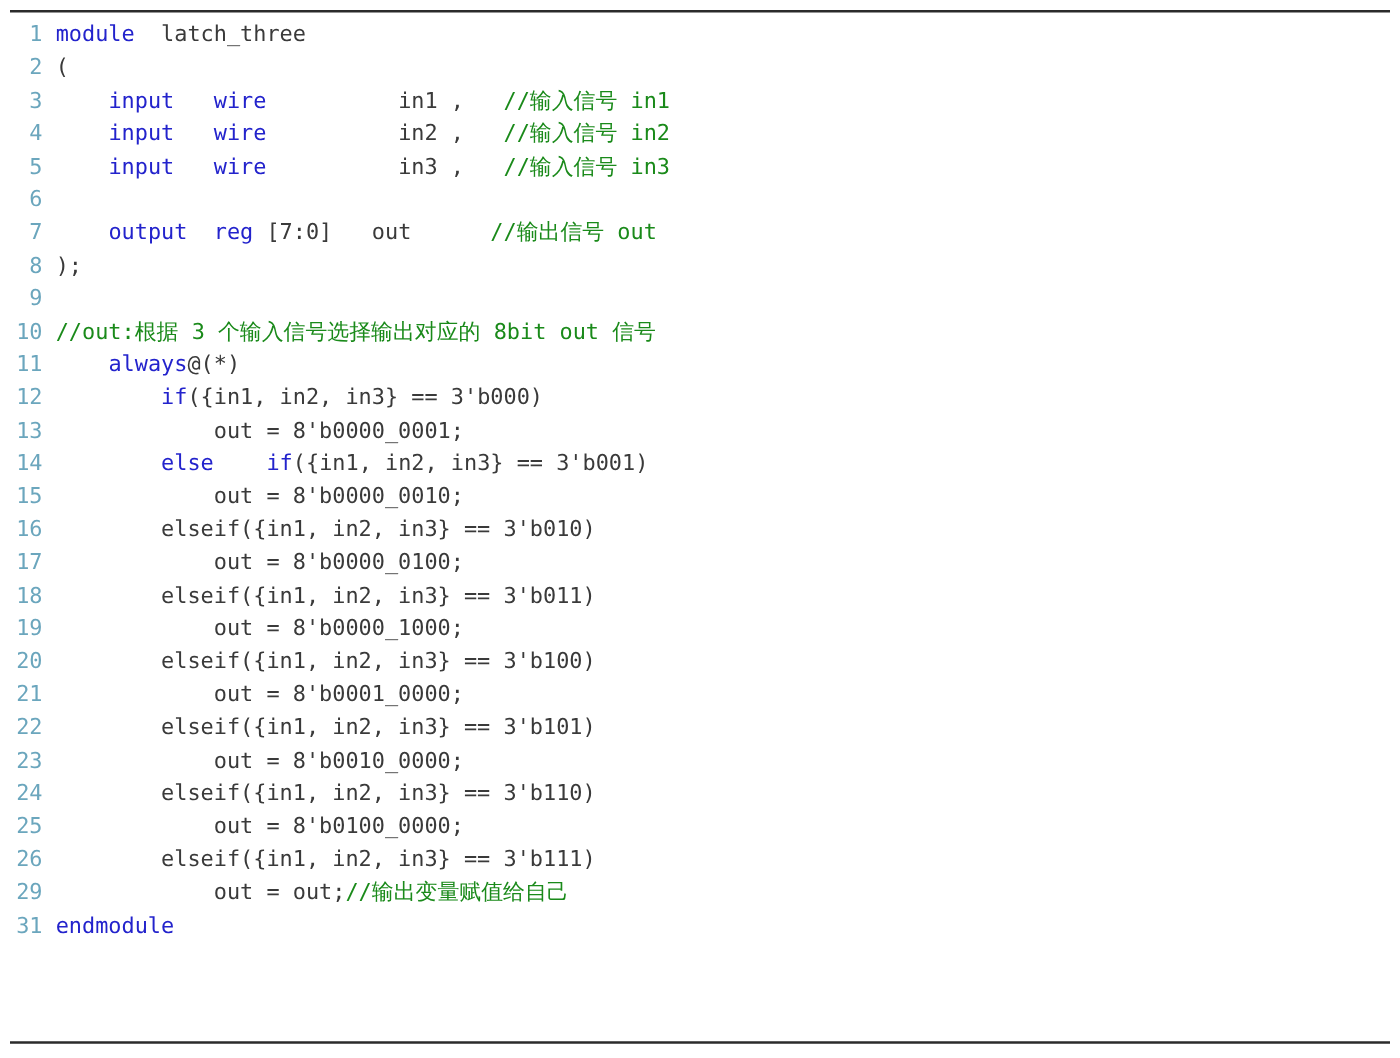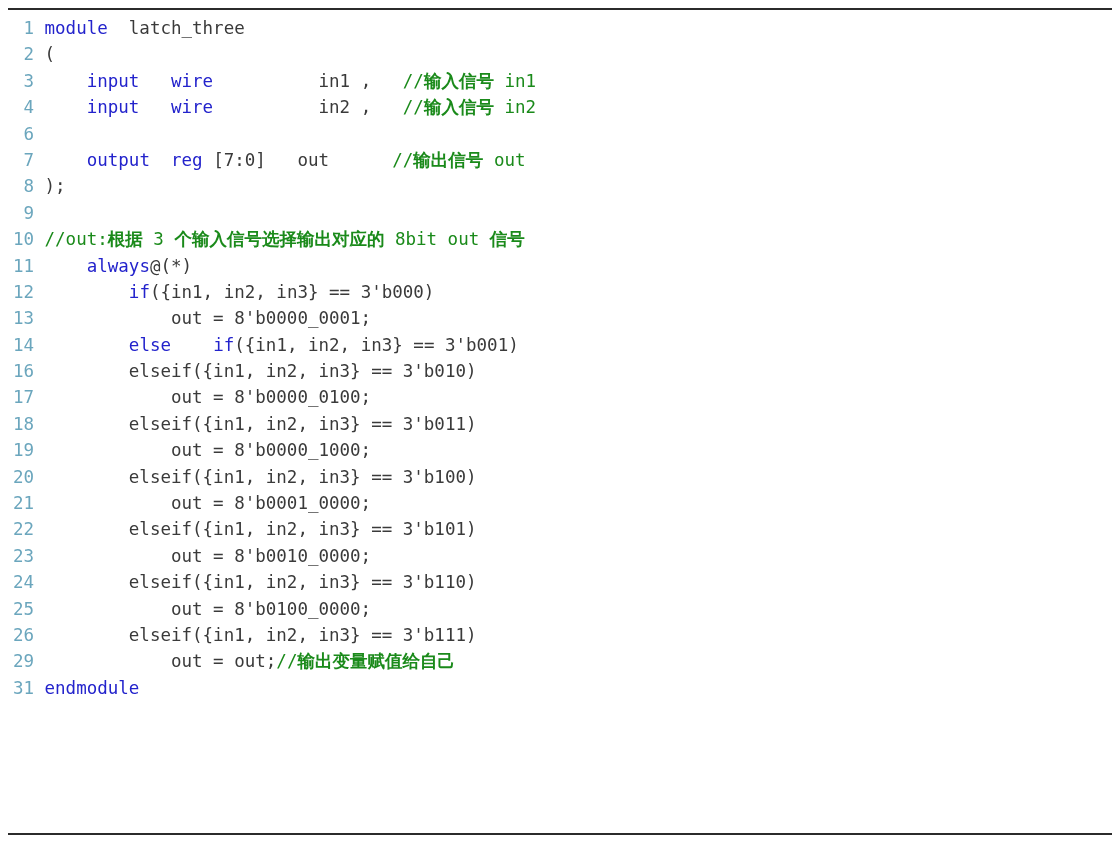--- a/index.html
+++ b/index.html
@@ -60,43 +60,45 @@
     display: inline;
     white-space: pre;
     color: #3a3a3a;
   }
 
   .kw   { color: #2323cc; }
   .cmt  { color: #1a8a1a; }
   .plain{ color: #3a3a3a; }
 
   
-  .cjk { font-family: "DejaVu Sans", "Liberation Sans", sans-serif; font-weight: bold; }
+  .cjk { font-family: "DejaVu Sans", "Liberation Sans", sans-serif; }
 </style>
 </head>
 <body>
 
 <div id="listing">
 
   <div class="rule top"></div>
 
   <div class="code-body">
       <div class="code-line"><span class="lno">1</span><span class="lcode"> <span class="kw">module</span><span class="plain">  latch_three</span></span></div>
       <div class="code-line"><span class="lno">2</span><span class="lcode"> <span class="plain">(</span></span></div>
       <div class="code-line"><span class="lno">3</span><span class="lcode"> <span class="plain">    </span><span class="kw">input</span><span class="plain">   </span><span class="kw">wire</span><span class="plain">          in1 ,   </span><span class="cmt">//</span><span class="cmt cjk">输入信号</span><span class="cmt"> in1</span></span></div>
       <div class="code-line"><span class="lno">4</span><span class="lcode"> <span class="plain">    </span><span class="kw">input</span><span class="plain">   </span><span class="kw">wire</span><span class="plain">          in2 ,   </span><span class="cmt">//</span><span class="cmt cjk">输入信号</span><span class="cmt"> in2</span></span></div>
+      <div class="code-line"><span class="lno">5</span><span class="lcode"> <span class="plain">    </span><span class="kw">input</span><span class="plain">   </span><span class="kw">wire</span><span class="plain">          in3 ,   </span><span class="cmt">//</span><span class="cmt cjk">输入信号</span><span class="cmt"> in3</span></span></div>
       <div class="code-line"><span class="lno">6</span><span class="lcode"> </span></div>
       <div class="code-line"><span class="lno">7</span><span class="lcode"> <span class="plain">    </span><span class="kw">output</span><span class="plain">  </span><span class="kw">reg</span><span class="plain"> [7:0]   out      </span><span class="cmt">//</span><span class="cmt cjk">输出信号</span><span class="cmt"> out</span></span></div>
       <div class="code-line"><span class="lno">8</span><span class="lcode"> <span class="plain">);</span></span></div>
       <div class="code-line"><span class="lno">9</span><span class="lcode"> </span></div>
       <div class="code-line"><span class="lno">10</span><span class="lcode"> <span class="cmt">//out:</span><span class="cmt cjk">根据</span><span class="cmt"> 3 </span><span class="cmt cjk">个输入信号选择输出对应的</span><span class="cmt"> 8bit out </span><span class="cmt cjk">信号</span></span></div>
       <div class="code-line"><span class="lno">11</span><span class="lcode"> <span class="plain">    </span><span class="kw">always</span><span class="plain">@(*)</span></span></div>
       <div class="code-line"><span class="lno">12</span><span class="lcode"> <span class="plain">        </span><span class="kw">if</span><span class="plain">({in1, in2, in3} == 3'b000)</span></span></div>
       <div class="code-line"><span class="lno">13</span><span class="lcode"> <span class="plain">            out = 8'b0000_0001;</span></span></div>
       <div class="code-line"><span class="lno">14</span><span class="lcode"> <span class="plain">        </span><span class="kw">else</span><span class="plain">    </span><span class="kw">if</span><span class="plain">({in1, in2, in3} == 3'b001)</span></span></div>
+      <div class="code-line"><span class="lno">15</span><span class="lcode"> <span class="plain">            out = 8'b0000_0010;</span></span></div>
       <div class="code-line"><span class="lno">16</span><span class="lcode"> <span class="plain">        elseif({in1, in2, in3} == 3'b010)</span></span></div>
       <div class="code-line"><span class="lno">17</span><span class="lcode"> <span class="plain">            out = 8'b0000_0100;</span></span></div>
       <div class="code-line"><span class="lno">18</span><span class="lcode"> <span class="plain">        elseif({in1, in2, in3} == 3'b011)</span></span></div>
       <div class="code-line"><span class="lno">19</span><span class="lcode"> <span class="plain">            out = 8'b0000_1000;</span></span></div>
       <div class="code-line"><span class="lno">20</span><span class="lcode"> <span class="plain">        elseif({in1, in2, in3} == 3'b100)</span></span></div>
       <div class="code-line"><span class="lno">21</span><span class="lcode"> <span class="plain">            out = 8'b0001_0000;</span></span></div>
       <div class="code-line"><span class="lno">22</span><span class="lcode"> <span class="plain">        elseif({in1, in2, in3} == 3'b101)</span></span></div>
       <div class="code-line"><span class="lno">23</span><span class="lcode"> <span class="plain">            out = 8'b0010_0000;</span></span></div>
       <div class="code-line"><span class="lno">24</span><span class="lcode"> <span class="plain">        elseif({in1, in2, in3} == 3'b110)</span></span></div>
       <div class="code-line"><span class="lno">25</span><span class="lcode"> <span class="plain">            out = 8'b0100_0000;</span></span></div>

